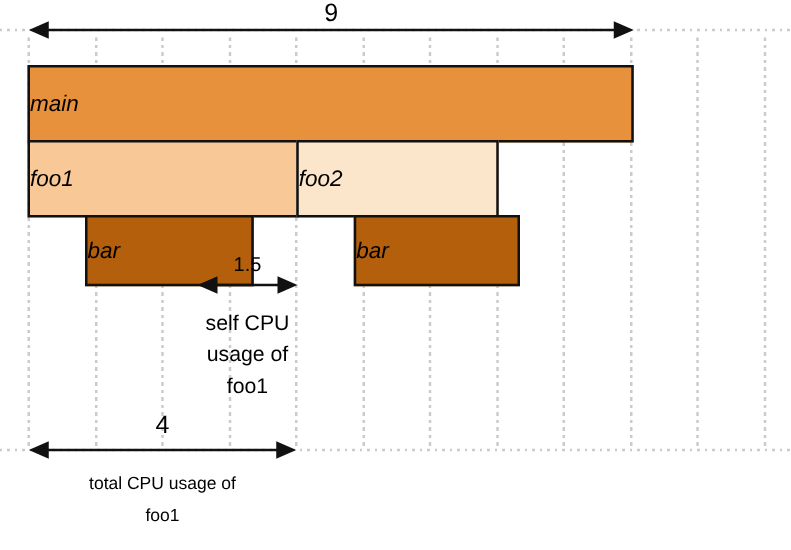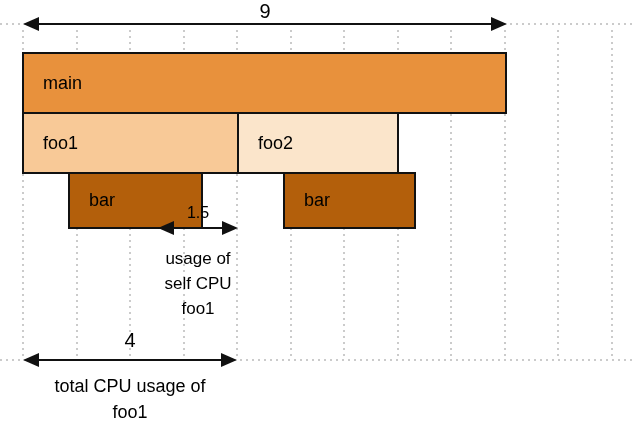--- a/index.html
+++ b/index.html
@@ -40,23 +40,23 @@
       transparent 2px 6px
     );
   }
   
   .frame {
     position: absolute;
     box-sizing: border-box;
     border: 2px solid var(--color-border, #111111);
     display: flex;
     align-items: center;
-    padding-left: 19px;
     font-size: 18px;
     color: #000000;
+    font-style: italic;
   }
   .frame-main  { background: var(--color-main-fill,  #E8913C); }
   .frame-foo1  { background: var(--color-foo1-fill,  #F8C997); }
   .frame-foo2  { background: var(--color-foo2-fill,  #FBE5CB); }
   .frame-bar   { background: var(--color-bar-fill,   #B35F0B); margin-left: 46px; }
   
   .arrow { position: absolute; height: 14px; }
   .arrow .shaft {
     position: absolute;
     left: 10px;
@@ -77,21 +77,21 @@
   .arrow .head-right { right: 0; border-left:  16px solid var(--color-arrow, #111111); }
   
   .lbl {
     position: absolute;
     text-align: center;
     color: #000000;
   }
   .lbl-value-big   { font-size: 20px; height: 22px; line-height: 22px; }
   .lbl-value-small { font-size: 16px; height: 22px; line-height: 22px; }
   .lbl-caption     { font-size: 17px; line-height: 25px; }
-  .lbl-caption-big { font-size: 18px; line-height: 26px; }
+  .lbl-caption-big { font-size: 14px; line-height: 26px; }
 </style>
 </head>
 <body>
 
 <div class="canvas">
 
   <div class="hguide" style="top:23px"></div>
   <div class="hguide" style="top:359px"></div>
 
   <div class="vgrid" style="left:22px"></div>
@@ -134,22 +134,22 @@
     <span>bar</span>
   </div>
 
   <div class="lbl lbl-value-small" style="left:148px; top:202px; width:100px">1.5</div>
   <div class="arrow" style="left:158px; top:221px; width:80px">
     <div class="head head-left"></div>
     <div class="shaft"></div>
     <div class="head head-right"></div>
   </div>
   <div class="lbl lbl-caption" style="left:150px; top:246px; width:96px">
+    <div>self CPU</div>
     <div>usage of</div>
-    <div>self CPU</div>
     <div>foo1</div>
   </div>
 
   <div class="lbl lbl-value-big" style="left:23px; top:329px; width:214px">4</div>
   <div class="arrow" style="left:23px; top:353px; width:214px">
     <div class="head head-left"></div>
     <div class="shaft"></div>
     <div class="head head-right"></div>
   </div>
   <div class="lbl lbl-caption-big" style="left:30px; top:373px; width:200px">

